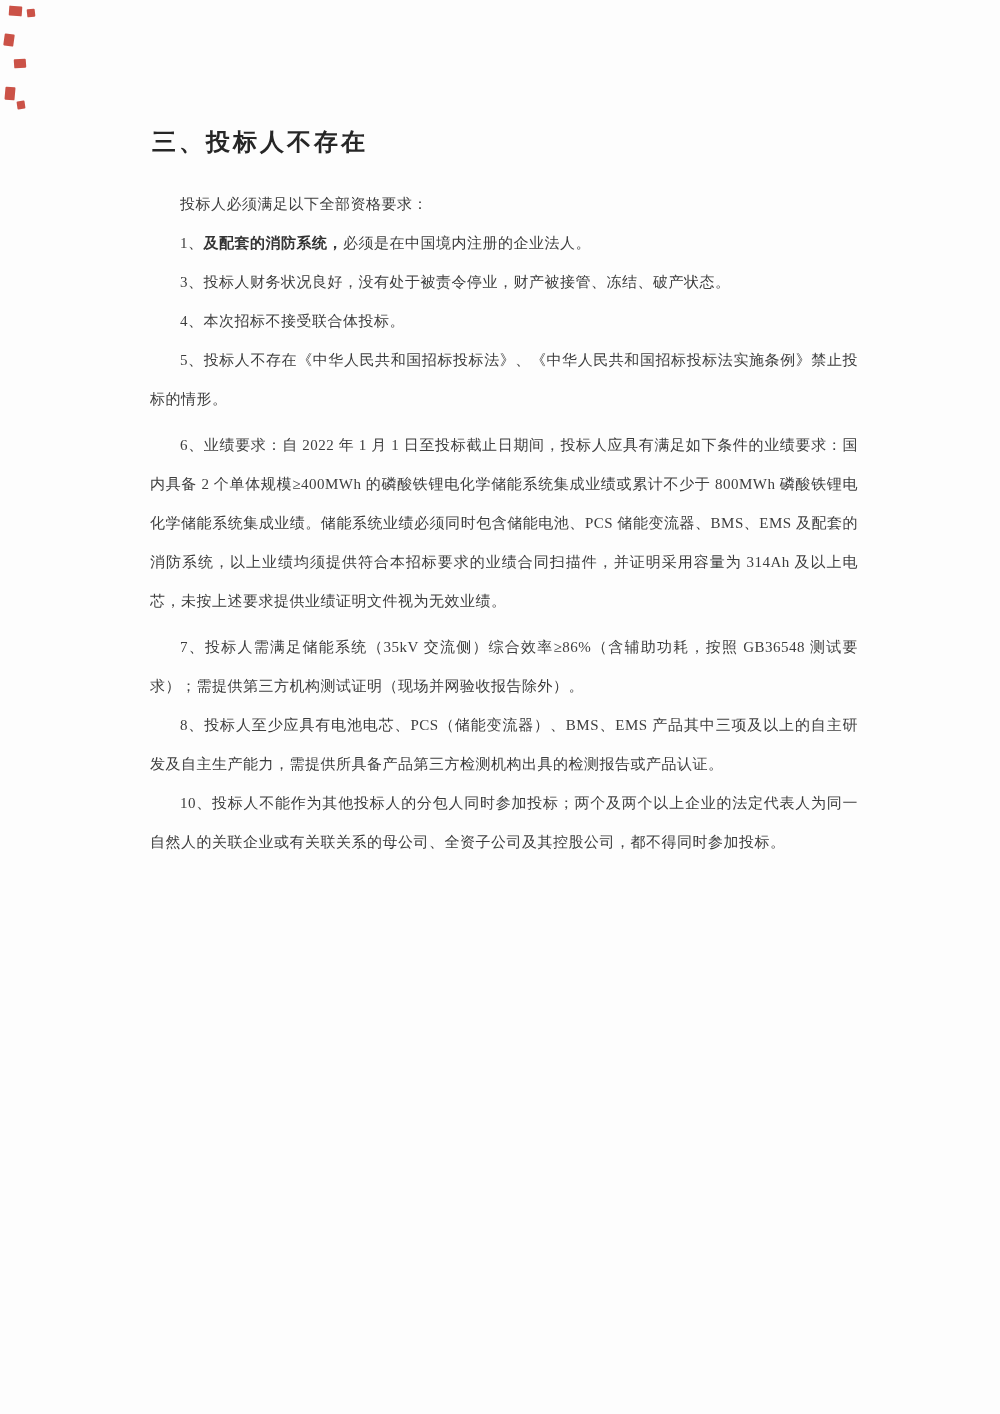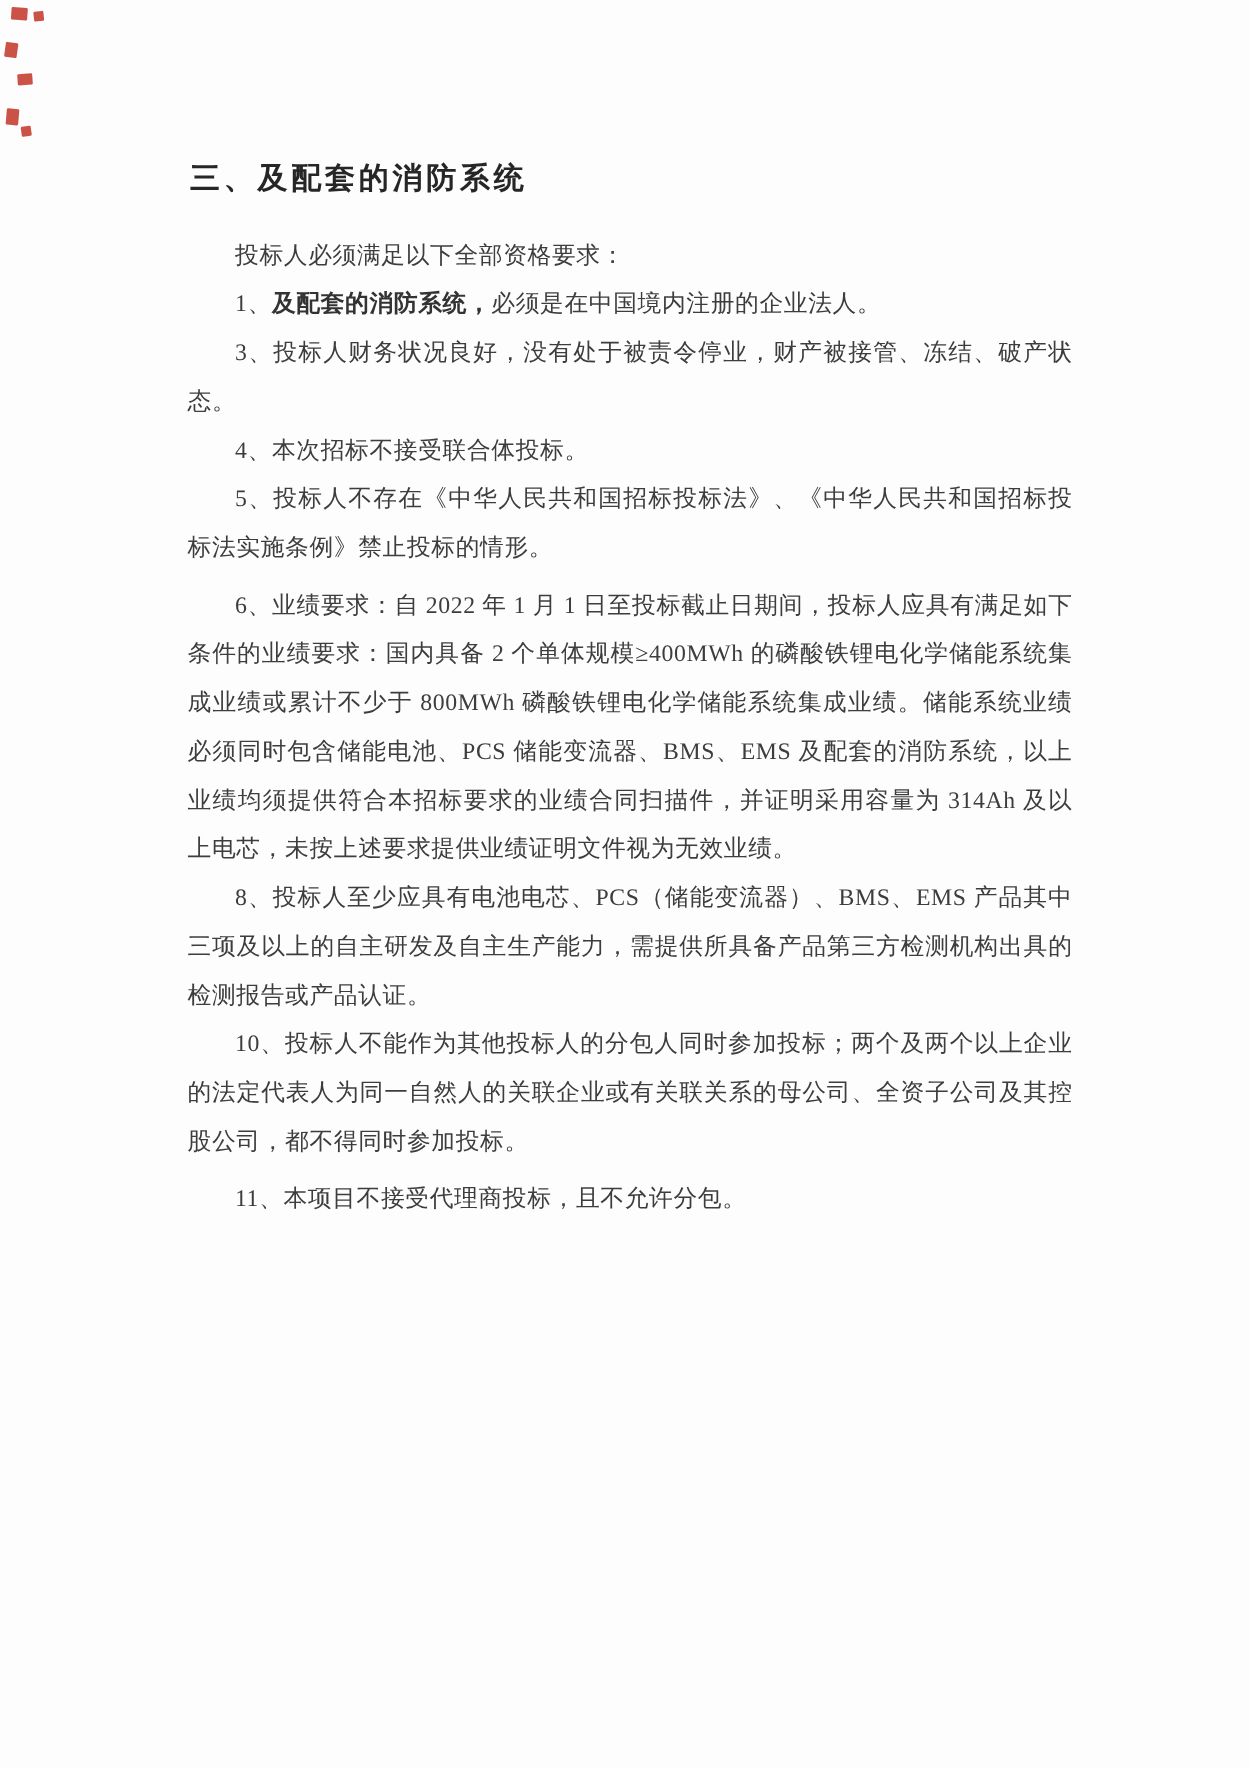--- a/index.html
+++ b/index.html
@@ -17,21 +17,21 @@
   }
   .section-title {
     font-family:"Liberation Sans","DejaVu Sans",sans-serif;
     font-size:24px;
     font-weight:700;
     color:#262626;
     letter-spacing:3px;
     margin:0 0 27px 2px;
   }
   .para {
-    font-size:19px;
+    font-size:15px;
     line-height:39px;
     color:#3d3d3d;
     text-align:justify;
     text-indent:2em;
     margin:0;
     letter-spacing:0.5px;
   }
   .para.gap { margin-top:7px; }
   .bold-seg { font-weight:700; color:#333333; }
   
@@ -50,37 +50,37 @@
 
   <span class="artifact a1" style="background: rgb(196, 58, 46);"></span>
   <span class="artifact a2" style="background: rgb(196, 58, 46);"></span>
   <span class="artifact a3" style="background: rgb(196, 58, 46);"></span>
   <span class="artifact a4" style="background: rgb(196, 58, 46);"></span>
   <span class="artifact a5" style="background: rgb(196, 58, 46);"></span>
   <span class="artifact a6" style="background: rgb(196, 58, 46);"></span>
 
   <div class="content">
 
-    <h1 class="section-title">三、及配套的消防系统</h1>
+    <h1 class="section-title">三、投标人不存在</h1>
 
     <p class="para"><span>投标人必须满足以下全部资格要求：</span></p>
 
     <p class="para"><span>1、</span><span class="bold-seg">及配套的消防系统，</span><span>必须是在中国境内注册的企业法人。</span></p>
 
 
     <p class="para"><span>3、</span><span>投标人财务状况良好，没有处于被责令停业，财产被接管、冻结、破产状态。</span></p>
 
     <p class="para"><span>4、</span><span>本次招标不接受联合体投标。</span></p>
 
     <p class="para"><span>5、</span><span>投标人不存在《中华人民共和国招标投标法》、《中华人民共和国招标投标法实施条例》禁止投标的情形。</span></p>
 
     <p class="para gap"><span>6、</span><span>业绩要求：自 2022 年 1 月 1 日至投标截止日期间，投标人应具有满足如下条件的业绩要求：国内具备 2 个单体规模≥400MWh 的磷酸铁锂电化学储能系统集成业绩或累计不少于 800MWh 磷酸铁锂电化学储能系统集成业绩。储能系统业绩必须同时包含储能电池、PCS 储能变流器、BMS、EMS 及配套的消防系统，以上业绩均须提供符合本招标要求的业绩合同扫描件，并证明采用容量为 314Ah 及以上电芯，未按上述要求提供业绩证明文件视为无效业绩。</span></p>
 
+    <p class="para gap"><span>7、</span><span>投标人需满足储能系统（35kV 交流侧）综合效率≥86%（含辅助功耗，按照 GB36548 测试要求）；需提供第三方机构测试证明（现场并网验收报告除外）。</span></p>
 
     <p class="para"><span>8、</span><span>投标人至少应具有电池电芯、PCS（储能变流器）、BMS、EMS 产品其中三项及以上的自主研发及自主生产能力，需提供所具备产品第三方检测机构出具的检测报告或产品认证。</span></p>
 
 
     <p class="para"><span>10、</span><span>投标人不能作为其他投标人的分包人同时参加投标；两个及两个以上企业的法定代表人为同一自然人的关联企业或有关联关系的母公司、全资子公司及其控股公司，都不得同时参加投标。</span></p>
 
-    <p class="para gap"><span>11、</span><span>本项目不接受代理商投标，且不允许分包。</span></p>
 
   </div>
 </div>
 
 </body></html>

